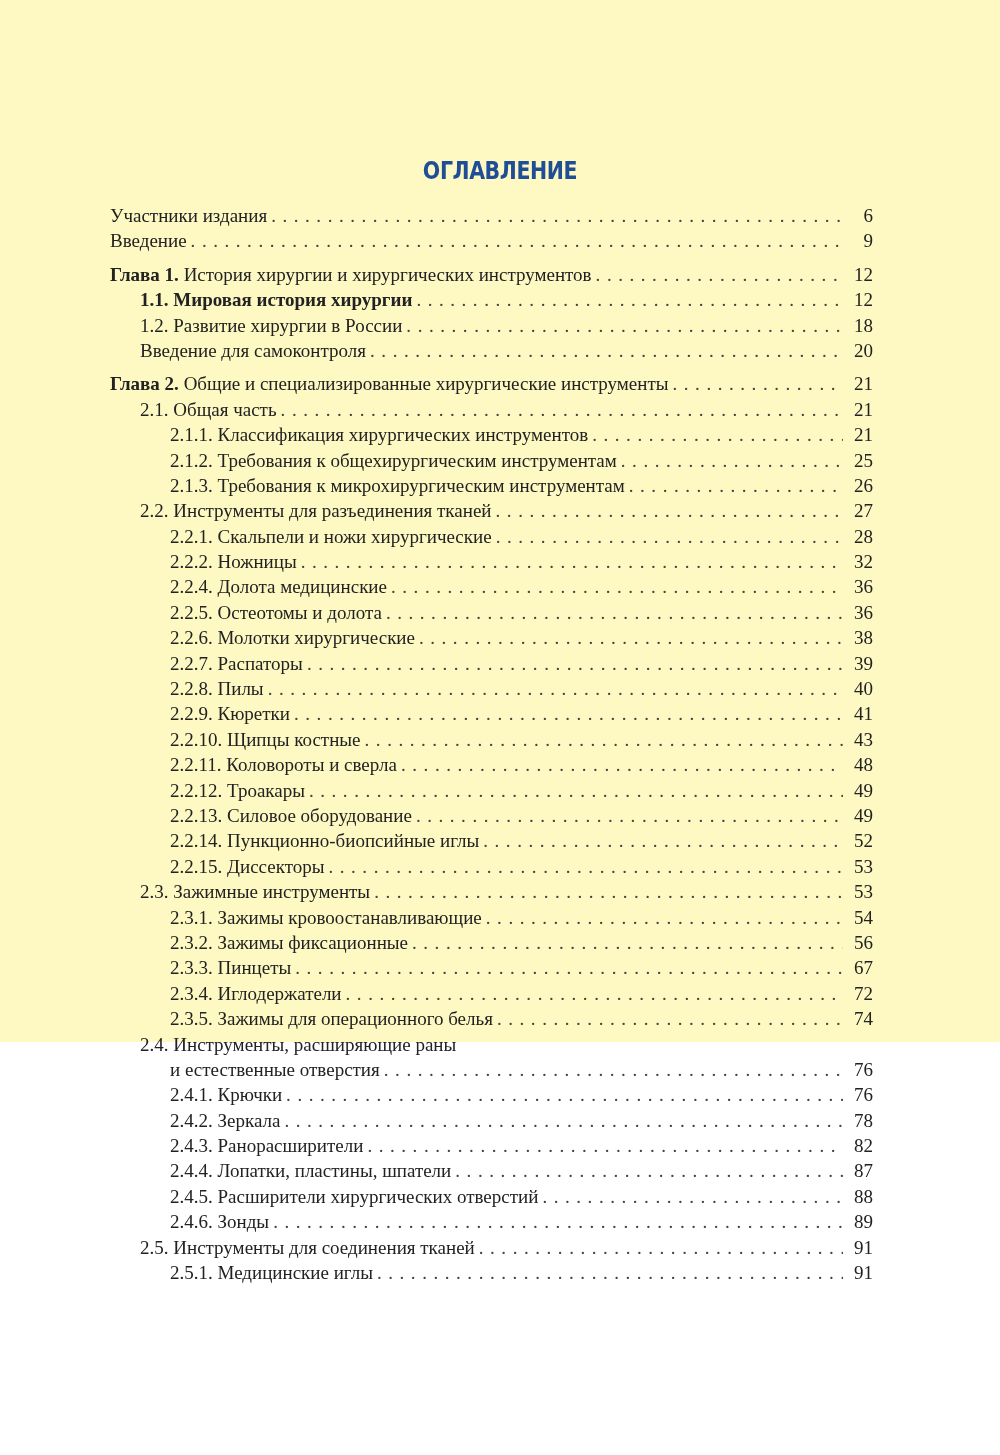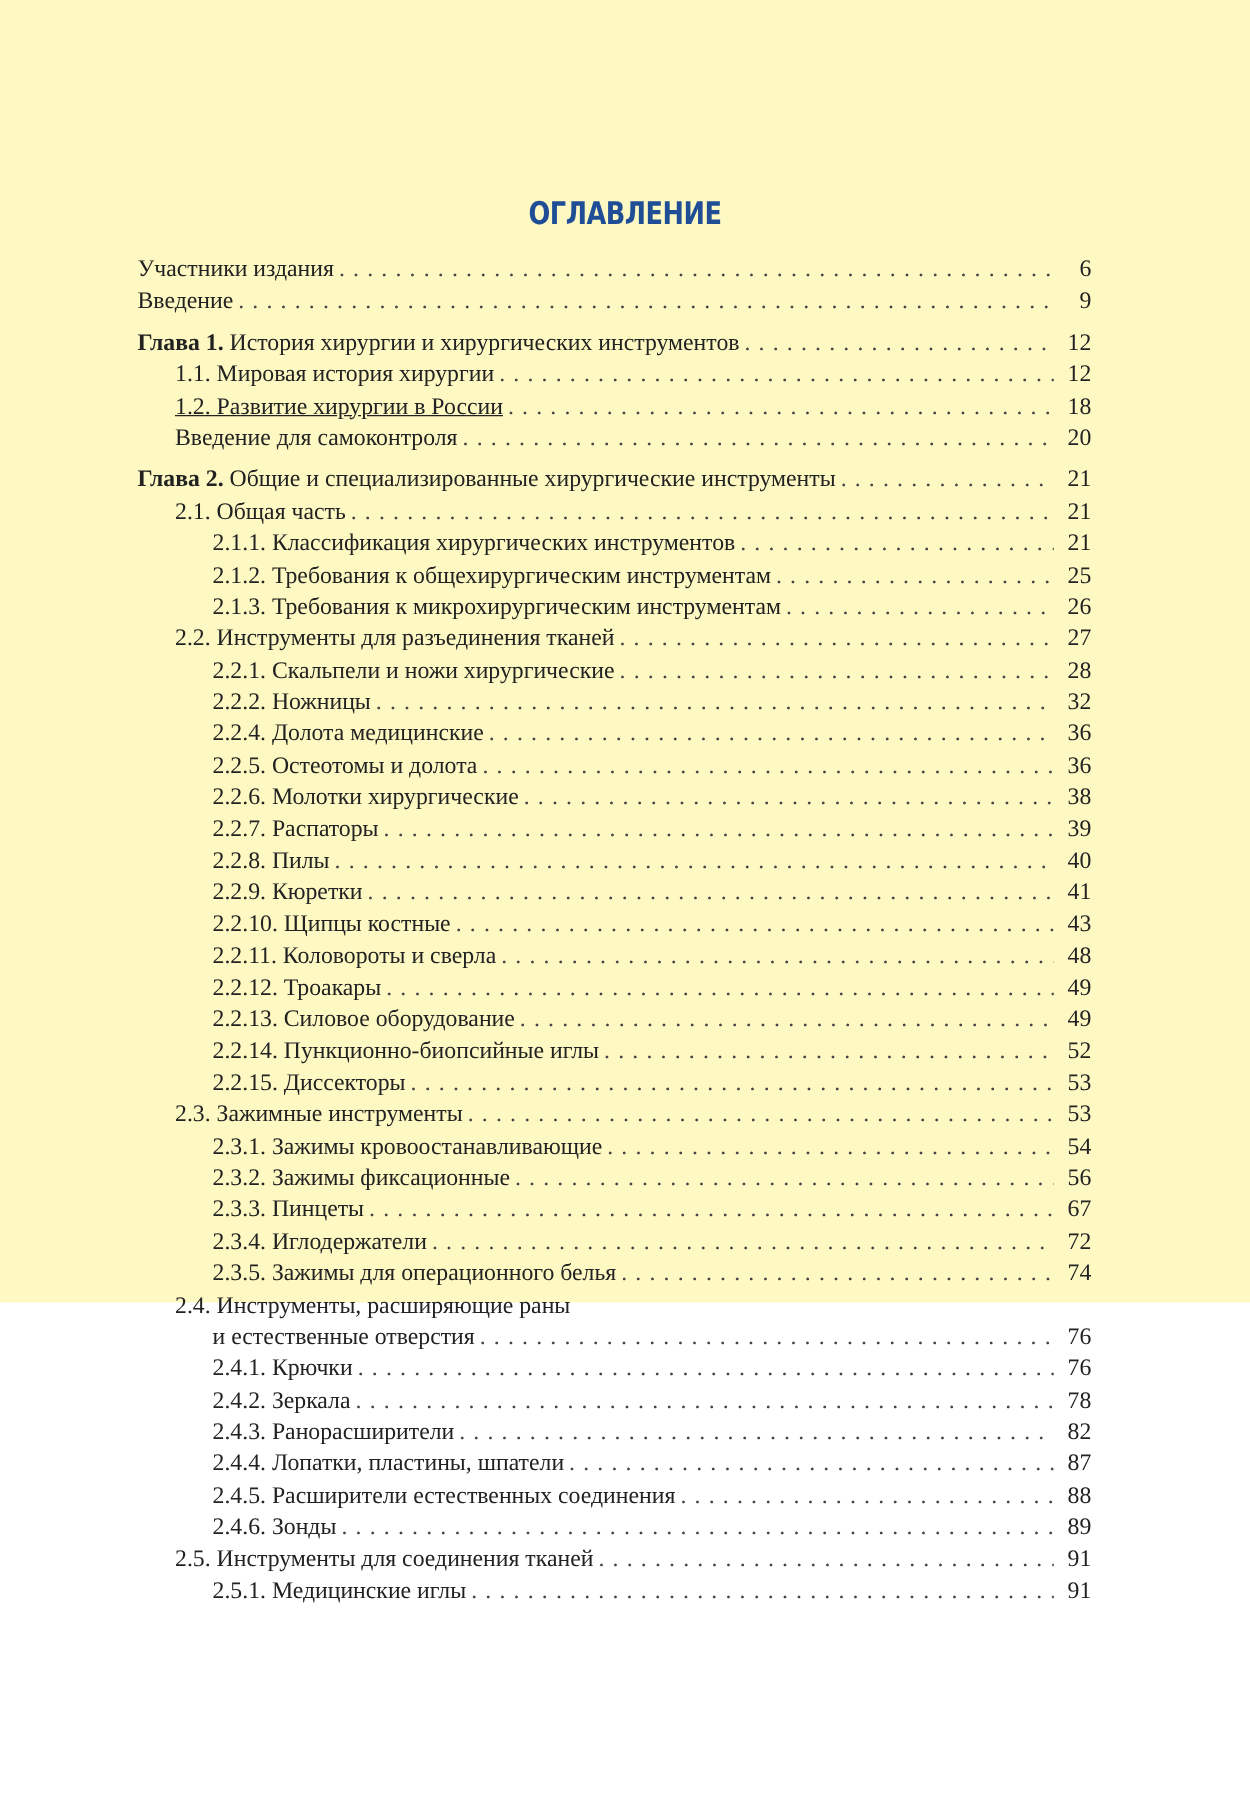--- a/index.html
+++ b/index.html
@@ -63,26 +63,26 @@
         <span class="label"><span style="white-space: pre;">Введение</span></span>
         <span class="leader"></span>
         <span class="page-num">9</span>
       </div>
       <div class="row l0 gap">
         <span class="label"><b>Глава 1.</b><span style="white-space: pre;"> История хирургии и хирургических инструментов</span></span>
         <span class="leader"></span>
         <span class="page-num">12</span>
       </div>
       <div class="row l1">
-        <span class="label"><span style="white-space: pre;">1.1. Мировая история хирургии</span></span>
+        <span class="label"><span style="white-space: pre; font-weight: bold;">1.1. Мировая история хирургии</span></span>
         <span class="leader"></span>
         <span class="page-num">12</span>
       </div>
       <div class="row l1">
-        <span class="label"><span style="white-space: pre; text-decoration: underline;">1.2. Развитие хирургии в России</span></span>
+        <span class="label"><span style="white-space: pre;">1.2. Развитие хирургии в России</span></span>
         <span class="leader"></span>
         <span class="page-num">18</span>
       </div>
       <div class="row l1">
         <span class="label"><span style="white-space: pre;">Введение для самоконтроля</span></span>
         <span class="leader"></span>
         <span class="page-num">20</span>
       </div>
       <div class="row l0 gap">
         <span class="label"><b>Глава 2.</b><span style="white-space: pre;"> Общие и специализированные хирургические инструменты</span></span>
@@ -238,21 +238,21 @@
         <span class="label"><span style="white-space: pre;">2.4.3. Ранорасширители</span></span>
         <span class="leader"></span>
         <span class="page-num">82</span>
       </div>
       <div class="row l2">
         <span class="label"><span style="white-space: pre;">2.4.4. Лопатки, пластины, шпатели</span></span>
         <span class="leader"></span>
         <span class="page-num">87</span>
       </div>
       <div class="row l2">
-        <span class="label"><span style="white-space: pre;">2.4.5. Расширители естественных соединения</span></span>
+        <span class="label"><span style="white-space: pre;">2.4.5. Расширители хирургических отверстий</span></span>
         <span class="leader"></span>
         <span class="page-num">88</span>
       </div>
       <div class="row l2">
         <span class="label"><span style="white-space: pre;">2.4.6. Зонды</span></span>
         <span class="leader"></span>
         <span class="page-num">89</span>
       </div>
       <div class="row l1">
         <span class="label"><span style="white-space: pre;">2.5. Инструменты для соединения тканей</span></span>

